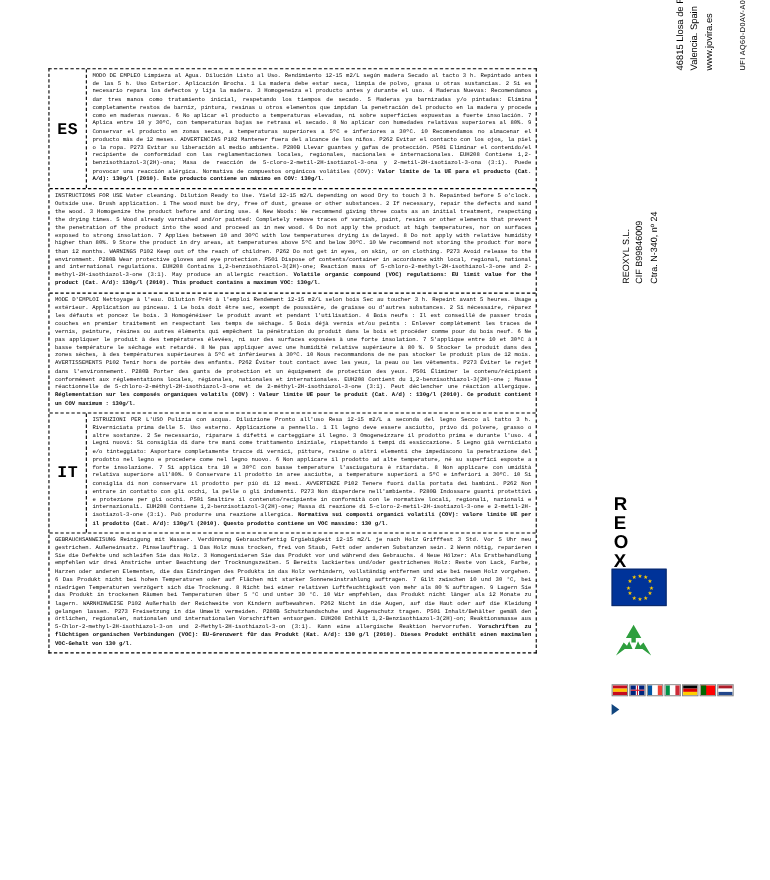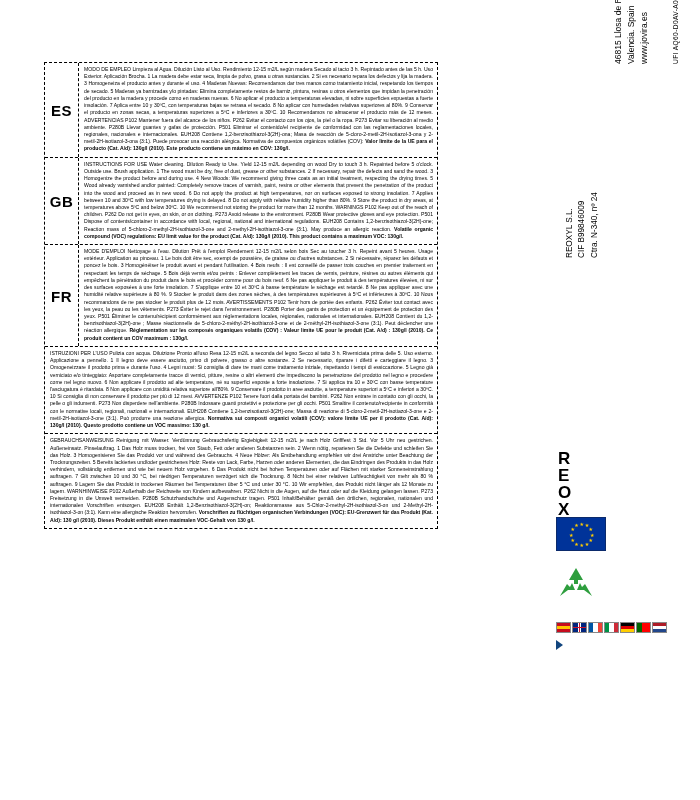--- a/index.html
+++ b/index.html
@@ -19,24 +19,25 @@
     width: 700px;
     height: 800px;
     box-sizing: border-box;
   }
 
   
   .label-block {
     position: absolute;
     left: 44px;
     top: 62px;
-    width: 394px;
+    width: 444px;
     border: 1px dashed #000;
     box-sizing: border-box;
     padding: 0;
+    font-family: Liberation Mono, monospace;
   }
   .lang-row {
     display: flex;
     align-items: flex-start;
     border-bottom: 1px dashed #000;
     box-sizing: border-box;
   }
   .lang-row:last-child { border-bottom: none; }
 
   .lang-code {
@@ -183,30 +184,29 @@
 <div class="sheet">
 
   <div class="label-block">
 
     <div class="lang-row">
       <div class="lang-code">ES</div>
       <div class="lang-text">MODO DE EMPLEO Limpieza al Agua. Dilución Listo al Uso. Rendimiento 12-15 m2/L según madera Secado al tacto 3 h. Repintado antes de las 5 h. Uso Exterior. Aplicación Brocha. 1 La madera debe estar seca, limpia de polvo, grasa u otras sustancias. 2 Si es necesario repara los defectos y lija la madera. 3 Homogeneiza el producto antes y durante el uso. 4 Maderas Nuevas: Recomendamos dar tres manos como tratamiento inicial, respetando los tiempos de secado. 5 Maderas ya barnizadas y/o pintadas: Elimina completamente restos de barniz, pintura, resinas u otros elementos que impidan la penetración del producto en la madera y procede como en maderas nuevas. 6 No aplicar el producto a temperaturas elevadas, ni sobre superficies expuestas a fuerte insolación. 7 Aplica entre 10 y 30ºC, con temperaturas bajas se retrasa el secado. 8 No aplicar con humedades relativas superiores al 80%. 9 Conservar el producto en zonas secas, a temperaturas superiores a 5ºC e inferiores a 30ºC. 10 Recomendamos no almacenar el producto más de 12 meses. ADVERTENCIAS P102 Mantener fuera del alcance de los niños. P262 Evitar el contacto con los ojos, la piel o la ropa. P273 Evitar su liberación al medio ambiente. P280B Llevar guantes y gafas de protección. P501 Eliminar el contenido/el recipiente de conformidad con las reglamentaciones locales, regionales, nacionales e internacionales. EUH208 Contiene 1,2-benzisothiazol-3(2H)-ona; Masa de reacción de 5-cloro-2-metil-2H-isotiazol-3-ona y 2-metil-2H-isotiazol-3-ona (3:1). Puede provocar una reacción alérgica. Normativa de compuestos orgánicos volátiles (COV): <b>Valor límite de la UE para el producto (Cat. A/d): 130g/l (2010). Este producto contiene un máximo en COV: 130g/l.</b></div>
     </div>
 
     <div class="lang-row">
-      <div class="lang-code">GB</div>
       <div class="lang-text">INSTRUCTIONS FOR USE Water cleaning. Dilution Ready to Use. Yield 12-15 m2/L depending on wood Dry to touch 3 h. Repainted before 5 o'clock. Outside use. Brush application. 1 The wood must be dry, free of dust, grease or other substances. 2 If necessary, repair the defects and sand the wood. 3 Homogenize the product before and during use. 4 New Woods: We recommend giving three coats as an initial treatment, respecting the drying times. 5 Wood already varnished and/or painted: Completely remove traces of varnish, paint, resins or other elements that prevent the penetration of the product into the wood and proceed as in new wood. 6 Do not apply the product at high temperatures, nor on surfaces exposed to strong insolation. 7 Applies between 10 and 30ºC with low temperatures drying is delayed. 8 Do not apply with relative humidity higher than 80%. 9 Store the product in dry areas, at temperatures above 5ºC and below 30ºC. 10 We recommend not storing the product for more than 12 months. WARNINGS P102 Keep out of the reach of children. P262 Do not get in eyes, on skin, or on clothing. P273 Avoid release to the environment. P280B Wear protective gloves and eye protection. P501 Dispose of contents/container in accordance with local, regional, national and international regulations. EUH208 Contains 1,2-benzisothiazol-3(2H)-one; Reaction mass of 5-chloro-2-methyl-2H-isothiazol-3-one and 2-methyl-2H-isothiazol-3-one (3:1). May produce an allergic reaction. <b>Volatile organic compound (VOC) regulations: EU limit value for the product (Cat. A/d): 130g/l (2010). This product contains a maximum VOC: 130g/l.</b></div>
     </div>
 
     <div class="lang-row">
-      <div class="lang-code">FR</div>
       <div class="lang-text">MODE D'EMPLOI Nettoyage à l'eau. Dilution Prêt à l'emploi Rendement 12-15 m2/L selon bois Sec au toucher 3 h. Repeint avant 5 heures. Usage extérieur. Application au pinceau. 1 Le bois doit être sec, exempt de poussière, de graisse ou d'autres substances. 2 Si nécessaire, réparez les défauts et poncez le bois. 3 Homogénéiser le produit avant et pendant l'utilisation. 4 Bois neufs : Il est conseillé de passer trois couches en premier traitement en respectant les temps de séchage. 5 Bois déjà vernis et/ou peints : Enlever complètement les traces de vernis, peinture, résines ou autres éléments qui empêchent la pénétration du produit dans le bois et procéder comme pour du bois neuf. 6 Ne pas appliquer le produit à des températures élevées, ni sur des surfaces exposées à une forte insolation. 7 S'applique entre 10 et 30ºC à basse température le séchage est retardé. 8 Ne pas appliquer avec une humidité relative supérieure à 80 %. 9 Stocker le produit dans des zones sèches, à des températures supérieures à 5ºC et inférieures à 30ºC. 10 Nous recommandons de ne pas stocker le produit plus de 12 mois. AVERTISSEMENTS P102 Tenir hors de portée des enfants. P262 Éviter tout contact avec les yeux, la peau ou les vêtements. P273 Éviter le rejet dans l'environnement. P280B Porter des gants de protection et un équipement de protection des yeux. P501 Éliminer le contenu/récipient conformément aux réglementations locales, régionales, nationales et internationales. EUH208 Contient du 1,2-benzisothiazol-3(2H)-one ; Masse réactionnelle de 5-chloro-2-méthyl-2H-isothiazol-3-one et de 2-méthyl-2H-isothiazol-3-one (3:1). Peut déclencher une réaction allergique. <b>Réglementation sur les composés organiques volatils (COV) : Valeur limite UE pour le produit (Cat. A/d) : 130g/l (2010). Ce produit contient un COV maximum : 130g/l.</b></div>
     </div>
 
     <div class="lang-row">
+      <div class="lang-code">IT</div>
       <div class="lang-text">ISTRUZIONI PER L'USO Pulizia con acqua. Diluizione Pronto all'uso Resa 12-15 m2/L a seconda del legno Secco al tatto 3 h. Riverniciata prima delle 5. Uso esterno. Applicazione a pennello. 1 Il legno deve essere asciutto, privo di polvere, grasso o altre sostanze. 2 Se necessario, riparare i difetti e carteggiare il legno. 3 Omogeneizzare il prodotto prima e durante l'uso. 4 Legni nuovi: Si consiglia di dare tre mani come trattamento iniziale, rispettando i tempi di essiccazione. 5 Legno già verniciato e/o tinteggiato: Asportare completamente tracce di vernici, pitture, resine o altri elementi che impediscono la penetrazione del prodotto nel legno e procedere come nel legno nuovo. 6 Non applicare il prodotto ad alte temperature, né su superfici esposte a forte insolazione. 7 Si applica tra 10 e 30ºC con basse temperature l'asciugatura è ritardata. 8 Non applicare con umidità relativa superiore all'80%. 9 Conservare il prodotto in aree asciutte, a temperature superiori a 5ºC e inferiori a 30ºC. 10 Si consiglia di non conservare il prodotto per più di 12 mesi. AVVERTENZE P102 Tenere fuori dalla portata dei bambini. P262 Non entrare in contatto con gli occhi, la pelle o gli indumenti. P273 Non disperdere nell'ambiente. P280B Indossare guanti protettivi e protezione per gli occhi. P501 Smaltire il contenuto/recipiente in conformità con le normative locali, regionali, nazionali e internazionali. EUH208 Contiene 1,2-benzisotiazol-3(2H)-one; Massa di reazione di 5-cloro-2-metil-2H-isotiazol-3-one e 2-metil-2H-isotiazol-3-one (3:1). Può produrre una reazione allergica. <b>Normativa sui composti organici volatili (COV): valore limite UE per il prodotto (Cat. A/d): 130g/l (2010). Questo prodotto contiene un VOC massimo: 130 g/l.</b></div>
     </div>
 
     <div class="lang-row">
       <div class="lang-text">GEBRAUCHSANWEISUNG Reinigung mit Wasser. Verdünnung Gebrauchsfertig Ergiebigkeit 12-15 m2/L je nach Holz Grifffest 3 Std. Vor 5 Uhr neu gestrichen. Außeneinsatz. Pinselauftrag. 1 Das Holz muss trocken, frei von Staub, Fett oder anderen Substanzen sein. 2 Wenn nötig, reparieren Sie die Defekte und schleifen Sie das Holz. 3 Homogenisieren Sie das Produkt vor und während des Gebrauchs. 4 Neue Hölzer: Als Erstbehandlung empfehlen wir drei Anstriche unter Beachtung der Trocknungszeiten. 5 Bereits lackiertes und/oder gestrichenes Holz: Reste von Lack, Farbe, Harzen oder anderen Elementen, die das Eindringen des Produkts in das Holz verhindern, vollständig entfernen und wie bei neuem Holz vorgehen. 6 Das Produkt nicht bei hohen Temperaturen oder auf Flächen mit starker Sonneneinstrahlung auftragen. 7 Gilt zwischen 10 und 30 °C, bei niedrigen Temperaturen verzögert sich die Trocknung. 8 Nicht bei einer relativen Luftfeuchtigkeit von mehr als 80 % auftragen. 9 Lagern Sie das Produkt in trockenen Räumen bei Temperaturen über 5 °C und unter 30 °C. 10 Wir empfehlen, das Produkt nicht länger als 12 Monate zu lagern. WARNHINWEISE P102 Außerhalb der Reichweite von Kindern aufbewahren. P262 Nicht in die Augen, auf die Haut oder auf die Kleidung gelangen lassen. P273 Freisetzung in die Umwelt vermeiden. P280B Schutzhandschuhe und Augenschutz tragen. P501 Inhalt/Behälter gemäß den örtlichen, regionalen, nationalen und internationalen Vorschriften entsorgen. EUH208 Enthält 1,2-Benzisothiazol-3(2H)-on; Reaktionsmasse aus 5-Chlor-2-methyl-2H-isothiazol-3-on und 2-Methyl-2H-isothiazol-3-on (3:1). Kann eine allergische Reaktion hervorrufen. <b>Vorschriften zu flüchtigen organischen Verbindungen (VOC): EU-Grenzwert für das Produkt (Kat. A/d): 130 g/l (2010). Dieses Produkt enthält einen maximalen VOC-Gehalt von 130 g/l.</b></div>
     </div>
 
   </div>
 
   <div class="side-col">

